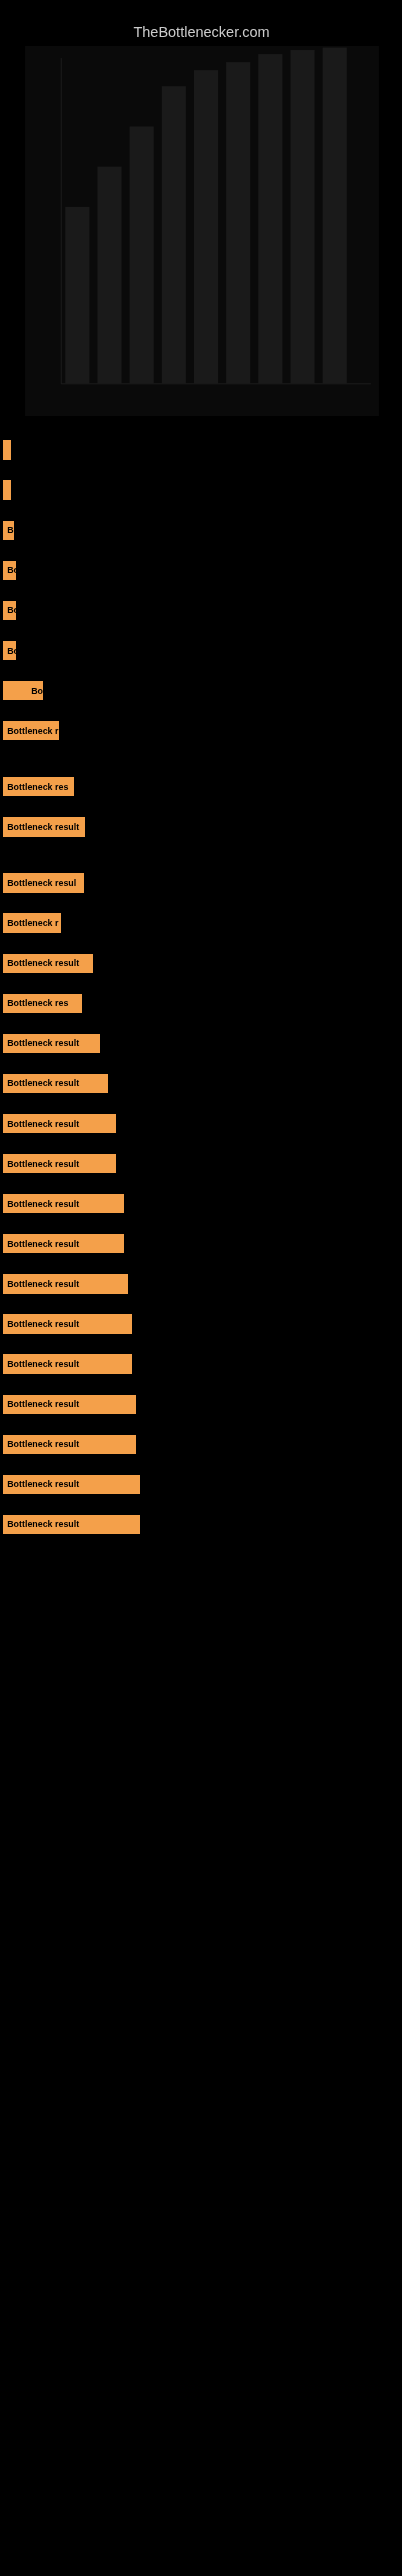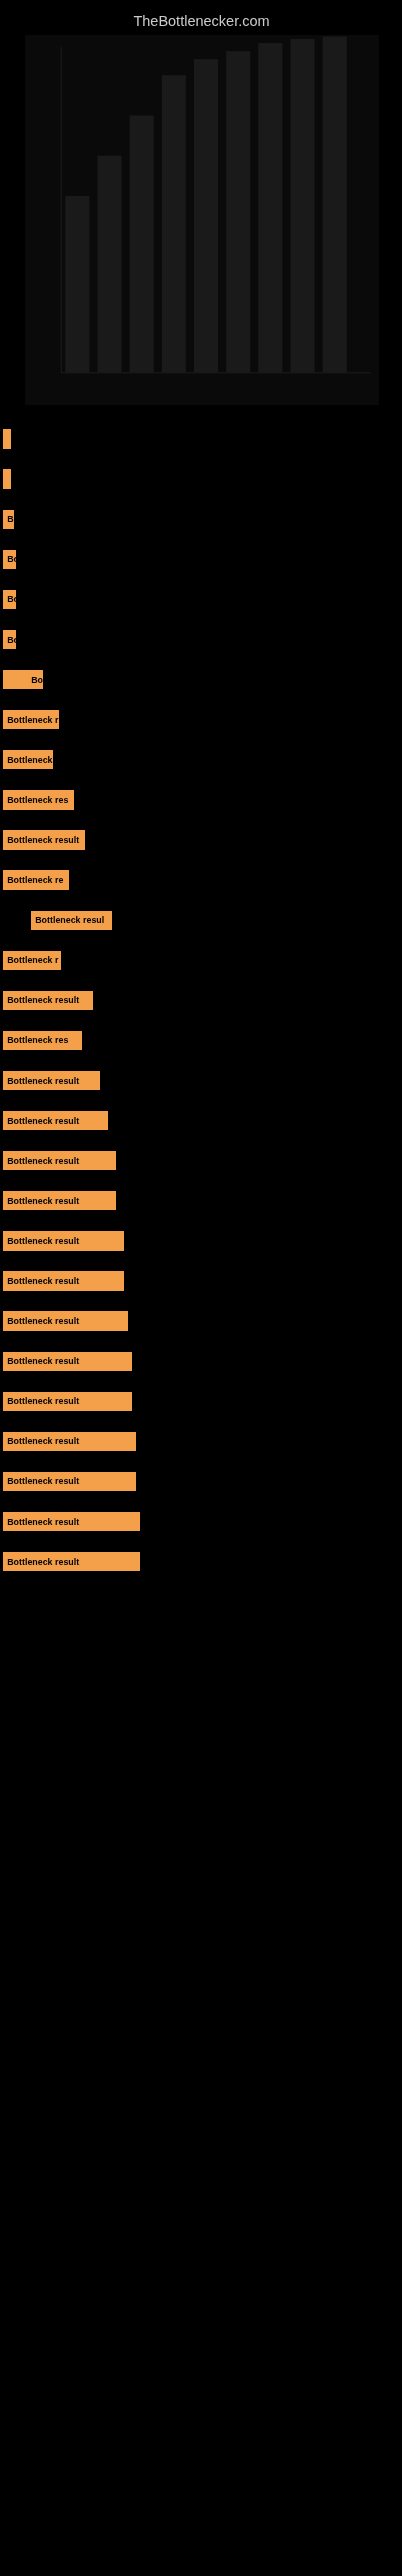--- a/index.html
+++ b/index.html
@@ -11,21 +11,21 @@
       background-color: #000;
       width: 403px;
       min-height: 2576px;
       font-family: Arial, sans-serif;
       position: relative;
     }
     .site-title {
       color: #ccc;
       font-size: 14.5px;
       text-align: center;
-      padding-top: 13px;
+      padding-top: 24px;
       padding-bottom: 6.4px;
     }
     .chart-area {
       background-color: #000;
       width: 100%;
       height: 386px;
       position: relative;
     }
     .chart-inner {
       margin: 0 auto;
@@ -128,42 +128,36 @@
   <div class="result-row">
     <div class="result-label bar-h" style="width:40px;padding-left:28px;">Bottlene</div>
   </div>
   <div class="row-spacer"></div>
 
   <div class="result-row">
     <div class="result-label bar-h" style="width:56px;">Bottleneck r</div>
   </div>
   <div class="row-spacer"></div>
 
-  <div class="result-row">
-    <div class="result-label bar-h" style="width:50px;">Bottleneck</div>
-  </div>
   <div class="row-spacer"></div>
 
   <div class="result-row">
     <div class="result-label bar-h" style="width:71px;">Bottleneck res</div>
   </div>
   <div class="row-spacer"></div>
 
   <div class="result-row">
     <div class="result-label bar-h" style="width:82px;">Bottleneck result</div>
   </div>
   <div class="row-spacer"></div>
 
-  <div class="result-row">
-    <div class="result-label bar-h" style="width:66px;">Bottleneck re</div>
-  </div>
-  <div class="row-spacer"></div>
-
-  <div class="result-row">
-    <div class="result-label bar-h" style="width:81px;margin-left:28px;">Bottleneck resul</div>
+  <div class="row-spacer"></div>
+
+  <div class="result-row">
+    <div class="result-label bar-h" style="width:81px;">Bottleneck resul</div>
   </div>
   <div class="row-spacer"></div>
 
   <div class="result-row">
     <div class="result-label bar-h" style="width:58px;">Bottleneck r</div>
   </div>
   <div class="row-spacer"></div>
 
   <div class="result-row">
     <div class="result-label bar-h" style="width:90px;">Bottleneck result</div>

